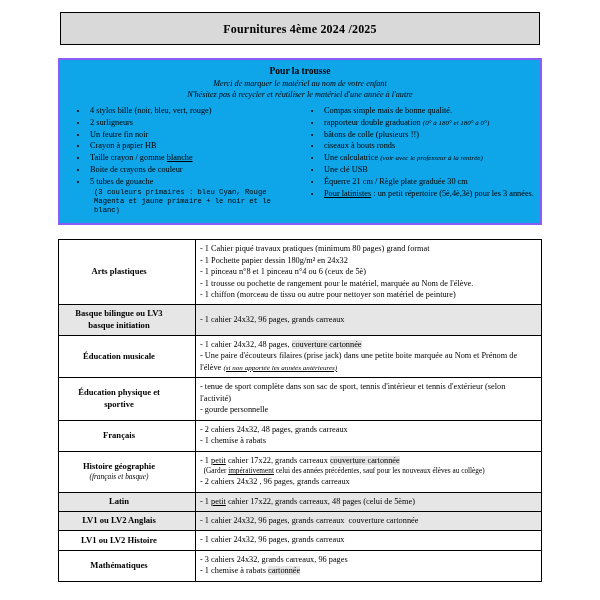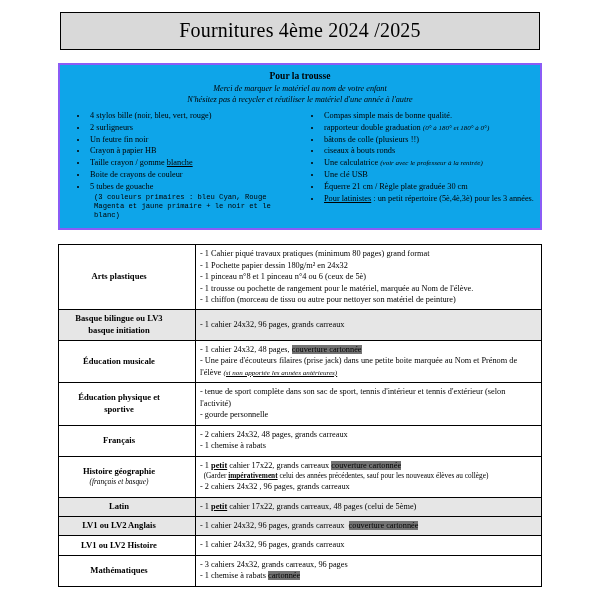--- a/index.html
+++ b/index.html
@@ -23,22 +23,22 @@
   }
   
   .title-banner {
     margin: 12px 60px 0 60px;
     background: #d9d9d9;
     border: 1px solid #000;
     text-align: center;
     padding: 6px 4px 7px 4px;
   }
   .title-banner .title-text {
-    font-size: 20px;
-    font-weight: normal;
+    font-size: 12px;
+    font-weight: bold;
     letter-spacing: 0.2px;
   }
   
   .trousse-box {
     margin: 13px 58px 0 58px;
     border: 2px solid #8b5cf6;
     background: #0ea5e9;
     padding: 6px 6px 8px 6px;
     box-sizing: border-box;
   }
@@ -110,30 +110,30 @@
     font-style: italic;
     font-size: 7.4px;
   }
   td.details {
     font-size: 8.3px;
     line-height: 1.38;
     padding-left: 6px;
   }
   tr.shaded td { background: #e6e6e6; }
   .hl {
-    background: #737373;
+    background: #e5e5e5;
   }
   .tiny-note {
     font-size: 7.1px;
     font-style: italic;
   }
   .tiny-note2 {
     font-size: 7.3px;
   }
-  .b { font-weight: bold; }
+  .b { font-weight: normal; }
 </style>
 </head>
 <body>
 
 <div class="page">
 
   <div class="title-banner">
     <span class="title-text">Fournitures 4ème 2024 /2025</span>
   </div>
 

